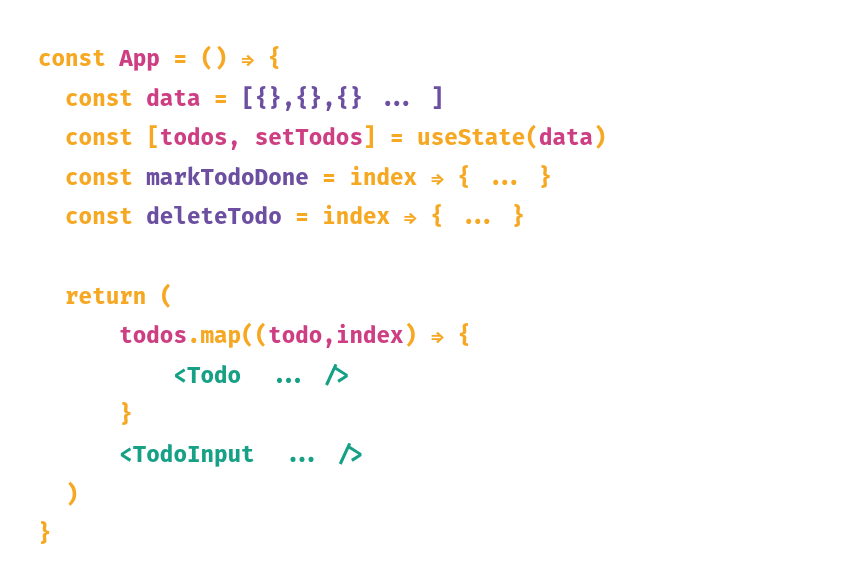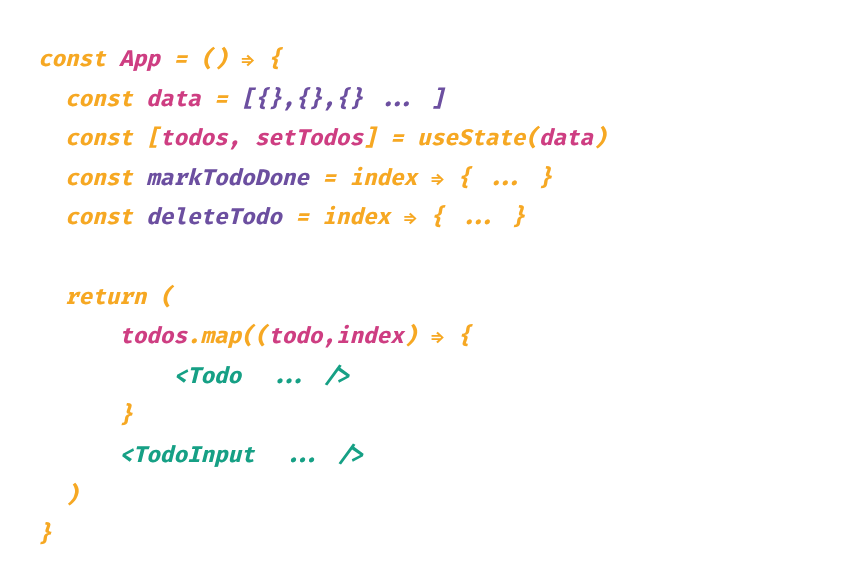--- a/index.html
+++ b/index.html
@@ -10,18 +10,18 @@
     background: #ffffff;
     font-family: "Fira Code", "Source Code Pro", Consolas, "Courier New", monospace;
   }
   .code-block {
     padding: 40px 38px;
     font-size: 22px;
     line-height: 1.8;
     font-weight: 700;
     white-space: pre;
   }
-  .tok { display: inline; font-style: italic; }
+  .tok { display: inline; }
 </style>
 </head>
 <body>
 
 <div class="code-block" id="code-root"><div><span class="tok"></span><span class="tok" style="color: rgb(246, 168, 35);">const </span><span class="tok" style="color: rgb(206, 62, 130);">App</span><span class="tok" style="color: rgb(246, 168, 35);"> = () </span><span class="tok" style="color: rgb(246, 168, 35);">⇒</span><span class="tok" style="color: rgb(246, 168, 35);"> {</span></div><div><span class="tok">  </span><span class="tok" style="color: rgb(246, 168, 35);">const </span><span class="tok" style="color: rgb(206, 62, 130);">data</span><span class="tok" style="color: rgb(246, 168, 35);"> = </span><span class="tok" style="color: rgb(108, 79, 160);">[{},{},{} ... ]</span></div><div><span class="tok">  </span><span class="tok" style="color: rgb(246, 168, 35);">const </span><span class="tok" style="color: rgb(246, 168, 35);">[</span><span class="tok" style="color: rgb(206, 62, 130);">todos, setTodos</span><span class="tok" style="color: rgb(246, 168, 35);">] = </span><span class="tok" style="color: rgb(246, 168, 35);">useState(</span><span class="tok" style="color: rgb(206, 62, 130);">data</span><span class="tok" style="color: rgb(246, 168, 35);">)</span></div><div><span class="tok">  </span><span class="tok" style="color: rgb(246, 168, 35);">const </span><span class="tok" style="color: rgb(108, 79, 160);">markTodoDone</span><span class="tok" style="color: rgb(246, 168, 35);"> = index ⇒ { ... }</span></div><div><span class="tok">  </span><span class="tok" style="color: rgb(246, 168, 35);">const </span><span class="tok" style="color: rgb(108, 79, 160);">deleteTodo</span><span class="tok" style="color: rgb(246, 168, 35);"> = index ⇒ { ... }</span></div><div><span class="tok"></span><span class="tok" style="color: rgb(246, 168, 35);"> </span></div><div><span class="tok">  </span><span class="tok" style="color: rgb(246, 168, 35);">return (</span></div><div><span class="tok">      </span><span class="tok" style="color: rgb(206, 62, 130);">todos</span><span class="tok" style="color: rgb(246, 168, 35);">.map(</span><span class="tok" style="color: rgb(246, 168, 35);">(</span><span class="tok" style="color: rgb(206, 62, 130);">todo,index</span><span class="tok" style="color: rgb(246, 168, 35);">) </span><span class="tok" style="color: rgb(246, 168, 35);">⇒ {</span></div><div><span class="tok">          </span><span class="tok" style="color: rgb(22, 160, 133);">&lt;Todo  ... /&gt;</span></div><div><span class="tok">      </span><span class="tok" style="color: rgb(246, 168, 35);">}</span></div><div><span class="tok">      </span><span class="tok" style="color: rgb(22, 160, 133);">&lt;TodoInput  ... /&gt;</span></div><div><span class="tok">  </span><span class="tok" style="color: rgb(246, 168, 35);">)</span></div><div><span class="tok"></span><span class="tok" style="color: rgb(246, 168, 35);">}</span></div></div>
 
 </body></html>

